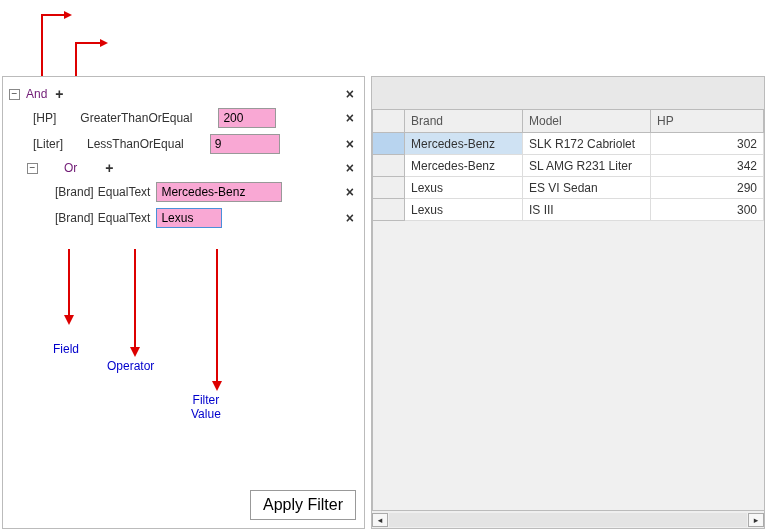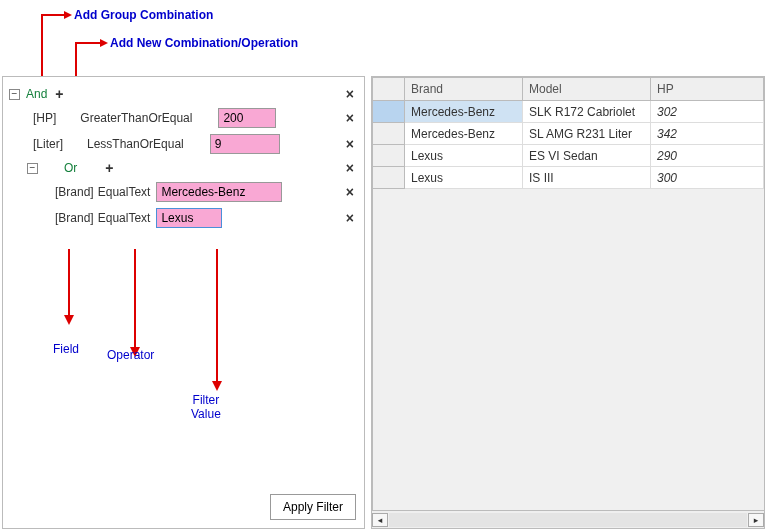--- a/index.html
+++ b/index.html
@@ -16,77 +16,75 @@
 .panels { display: flex; position: absolute; top: 76px; left: 2px; right: 2px; bottom: 2px; }
 
 
 .left-panel { width: 363px; border: 1px solid #bbb; display: flex; flex-direction: column; position: relative; background: #fff; }
 .filter-body { flex: 1; padding: 6px; position: relative; }
 
 .group-row { display: flex; align-items: center; height: 22px; }
 .rule-row { display: flex; align-items: center; height: 26px; }
 
 .toggle-btn { width: 11px; height: 11px; border: 1px solid #888; display: flex; align-items: center; justify-content: center; font-size: 10px; line-height: 1; cursor: pointer; background: #fff; margin-right: 6px; }
-.combo-label { color: #15803d; cursor: pointer; }
+.combo-label { color: #701a75; cursor: pointer; }
 .plus-btn { font-weight: bold; margin-left: 8px; cursor: pointer; font-size: 14px; }
 .close-btn { margin-left: auto; font-size: 14px; cursor: pointer; color: #333; padding: 0 4px; font-weight: bold; }
 
 .field-tag { color: #333; margin-right: 4px; }
 .op-tag { color: #333; margin-right: 6px; }
 .val-input { border: 1px solid #999; height: 20px; padding: 2px 4px; font-family: inherit; font-size: 12px; display: inline-block; background: #f9a8d4; }
 .val-input.sel { border-color: #4a90d9; }
 
 .indent-1 { margin-left: 24px; gap: 20px; }
 .indent-2 { margin-left: 46px; }
 
 
 .inner-anno { position: absolute; pointer-events: none; }
 .inner-anno svg { display: block; }
 .inner-label { color: #0000cc; font-size: 12px; text-align: center; position: absolute; }
 
 .button-bar { display: flex; justify-content: flex-end; gap: 6px; padding: 8px; border-top: 0; }
-.btn { border: 1px solid #999; background: #fff; padding: 5px 12px; font-family: inherit; font-size: 12px; cursor: pointer; margin-top: 32px; }
+.btn { border: 1px solid #999; background: #fff; padding: 5px 12px; font-family: inherit; font-size: 16px; cursor: pointer; margin-top: 32px; }
 
 
 .right-panel { flex: 1; border: 1px solid #bbb; margin-left: 6px; display: flex; flex-direction: column; background: #e8e8e8; }
-.grid-container { flex: 1; overflow: hidden; position: relative; background: #ffffff; }
+.grid-container { flex: 1; overflow: hidden; position: relative; background: #ffffff; margin-top: 32px; }
 table.grid { border-collapse: collapse; width: 100%; table-layout: fixed; }
 table.grid th { background: #efefef; border: 1px solid #bbb; text-align: left; padding: 4px 6px; font-weight: normal; color: #555; height: 22px; }
 table.grid td { background: #fff; border: 1px solid #ddd; padding: 3px 6px; height: 22px; overflow: hidden; white-space: nowrap; text-overflow: clip; }
 table.grid th.rowhead, table.grid td.rowhead { width: 32px; background: #efefef; border: 1px solid #bbb; }
 table.grid tr.sel td.rowhead { background: #b8d4ef; }
 table.grid tr.sel td.cell-first { background: #cfe2f3; }
-table.grid td.num { text-align: left; font-style: italic; }
+table.grid td.num { text-align: right; }
 .grid-remainder { background: #f0f0f0; height: 340px; border-left: 1px solid #bbb; }
 
 .hscroll { height: 18px; background: #efefef; border-top: 1px solid #bbb; display: flex; align-items: center; }
 .hscroll .sbtn { width: 16px; height: 14px; border: 1px solid #aaa; background: #f7f7f7; display: flex; align-items: center; justify-content: center; font-size: 9px; cursor: pointer; }
 .hscroll .track { flex: 1; height: 14px; background: #e4e4e4; margin: 0 1px; }
 </style>
 </head>
 <body>
 
 <div class="top-annotations">
 
   <div class="anno-arrow-1">
     <svg width="200" height="80">
       <path class="anno-elbow" d="M 28 9 L 4 9 L 4 72"></path>
       <polygon class="anno-head" points="4,78 0,70 8,70"></polygon>
       <polygon class="anno-head" points="34,9 26,5 26,13"></polygon>
     </svg>
-    <div class="anno-label" style="position:absolute; top:2px; left:36px;">Add Group Combination</div>
   </div>
 
   <div class="anno-arrow-2">
     <svg width="260" height="52">
       <path class="anno-elbow" d="M 30 9 L 4 9 L 4 44"></path>
       <polygon class="anno-head" points="4,50 0,42 8,42"></polygon>
       <polygon class="anno-head" points="36,9 28,5 28,13"></polygon>
     </svg>
-    <div class="anno-label" style="position:absolute; top:2px; left:38px;">Add New Combination/Operation</div>
   </div>
 </div>
 
 <div class="panels">
 
   <div class="left-panel">
     <div class="filter-body">
 
       <div class="group-row">
         <span class="toggle-btn">−</span>
@@ -137,21 +135,21 @@
           </svg>
       </div>
       <div class="inner-label" style="top:265px; left:50px;">Field</div>
 
       <div class="inner-anno" style="top:168px; left:120px;">
         <svg width="24" height="112">
             <line x1="12" y1="4" x2="12" y2="104" stroke="#d00" stroke-width="2"></line>
             <polygon points="12,112 7,102 17,102" fill="#d00"></polygon>
           </svg>
       </div>
-      <div class="inner-label" style="top:271px; left:104px;">Operator</div>
+      <div class="inner-label" style="top:282px; left:104px;">Operator</div>
 
       <div class="inner-anno" style="top:168px; left:202px;">
         <svg width="24" height="146">
             <line x1="12" y1="4" x2="12" y2="138" stroke="#d00" stroke-width="2"></line>
             <polygon points="12,146 7,136 17,136" fill="#d00"></polygon>
           </svg>
       </div>
       <div class="inner-label" style="top:316px; left:188px; line-height:1.2;">
         <span>Filter</span><br>
         <span>Value</span>

